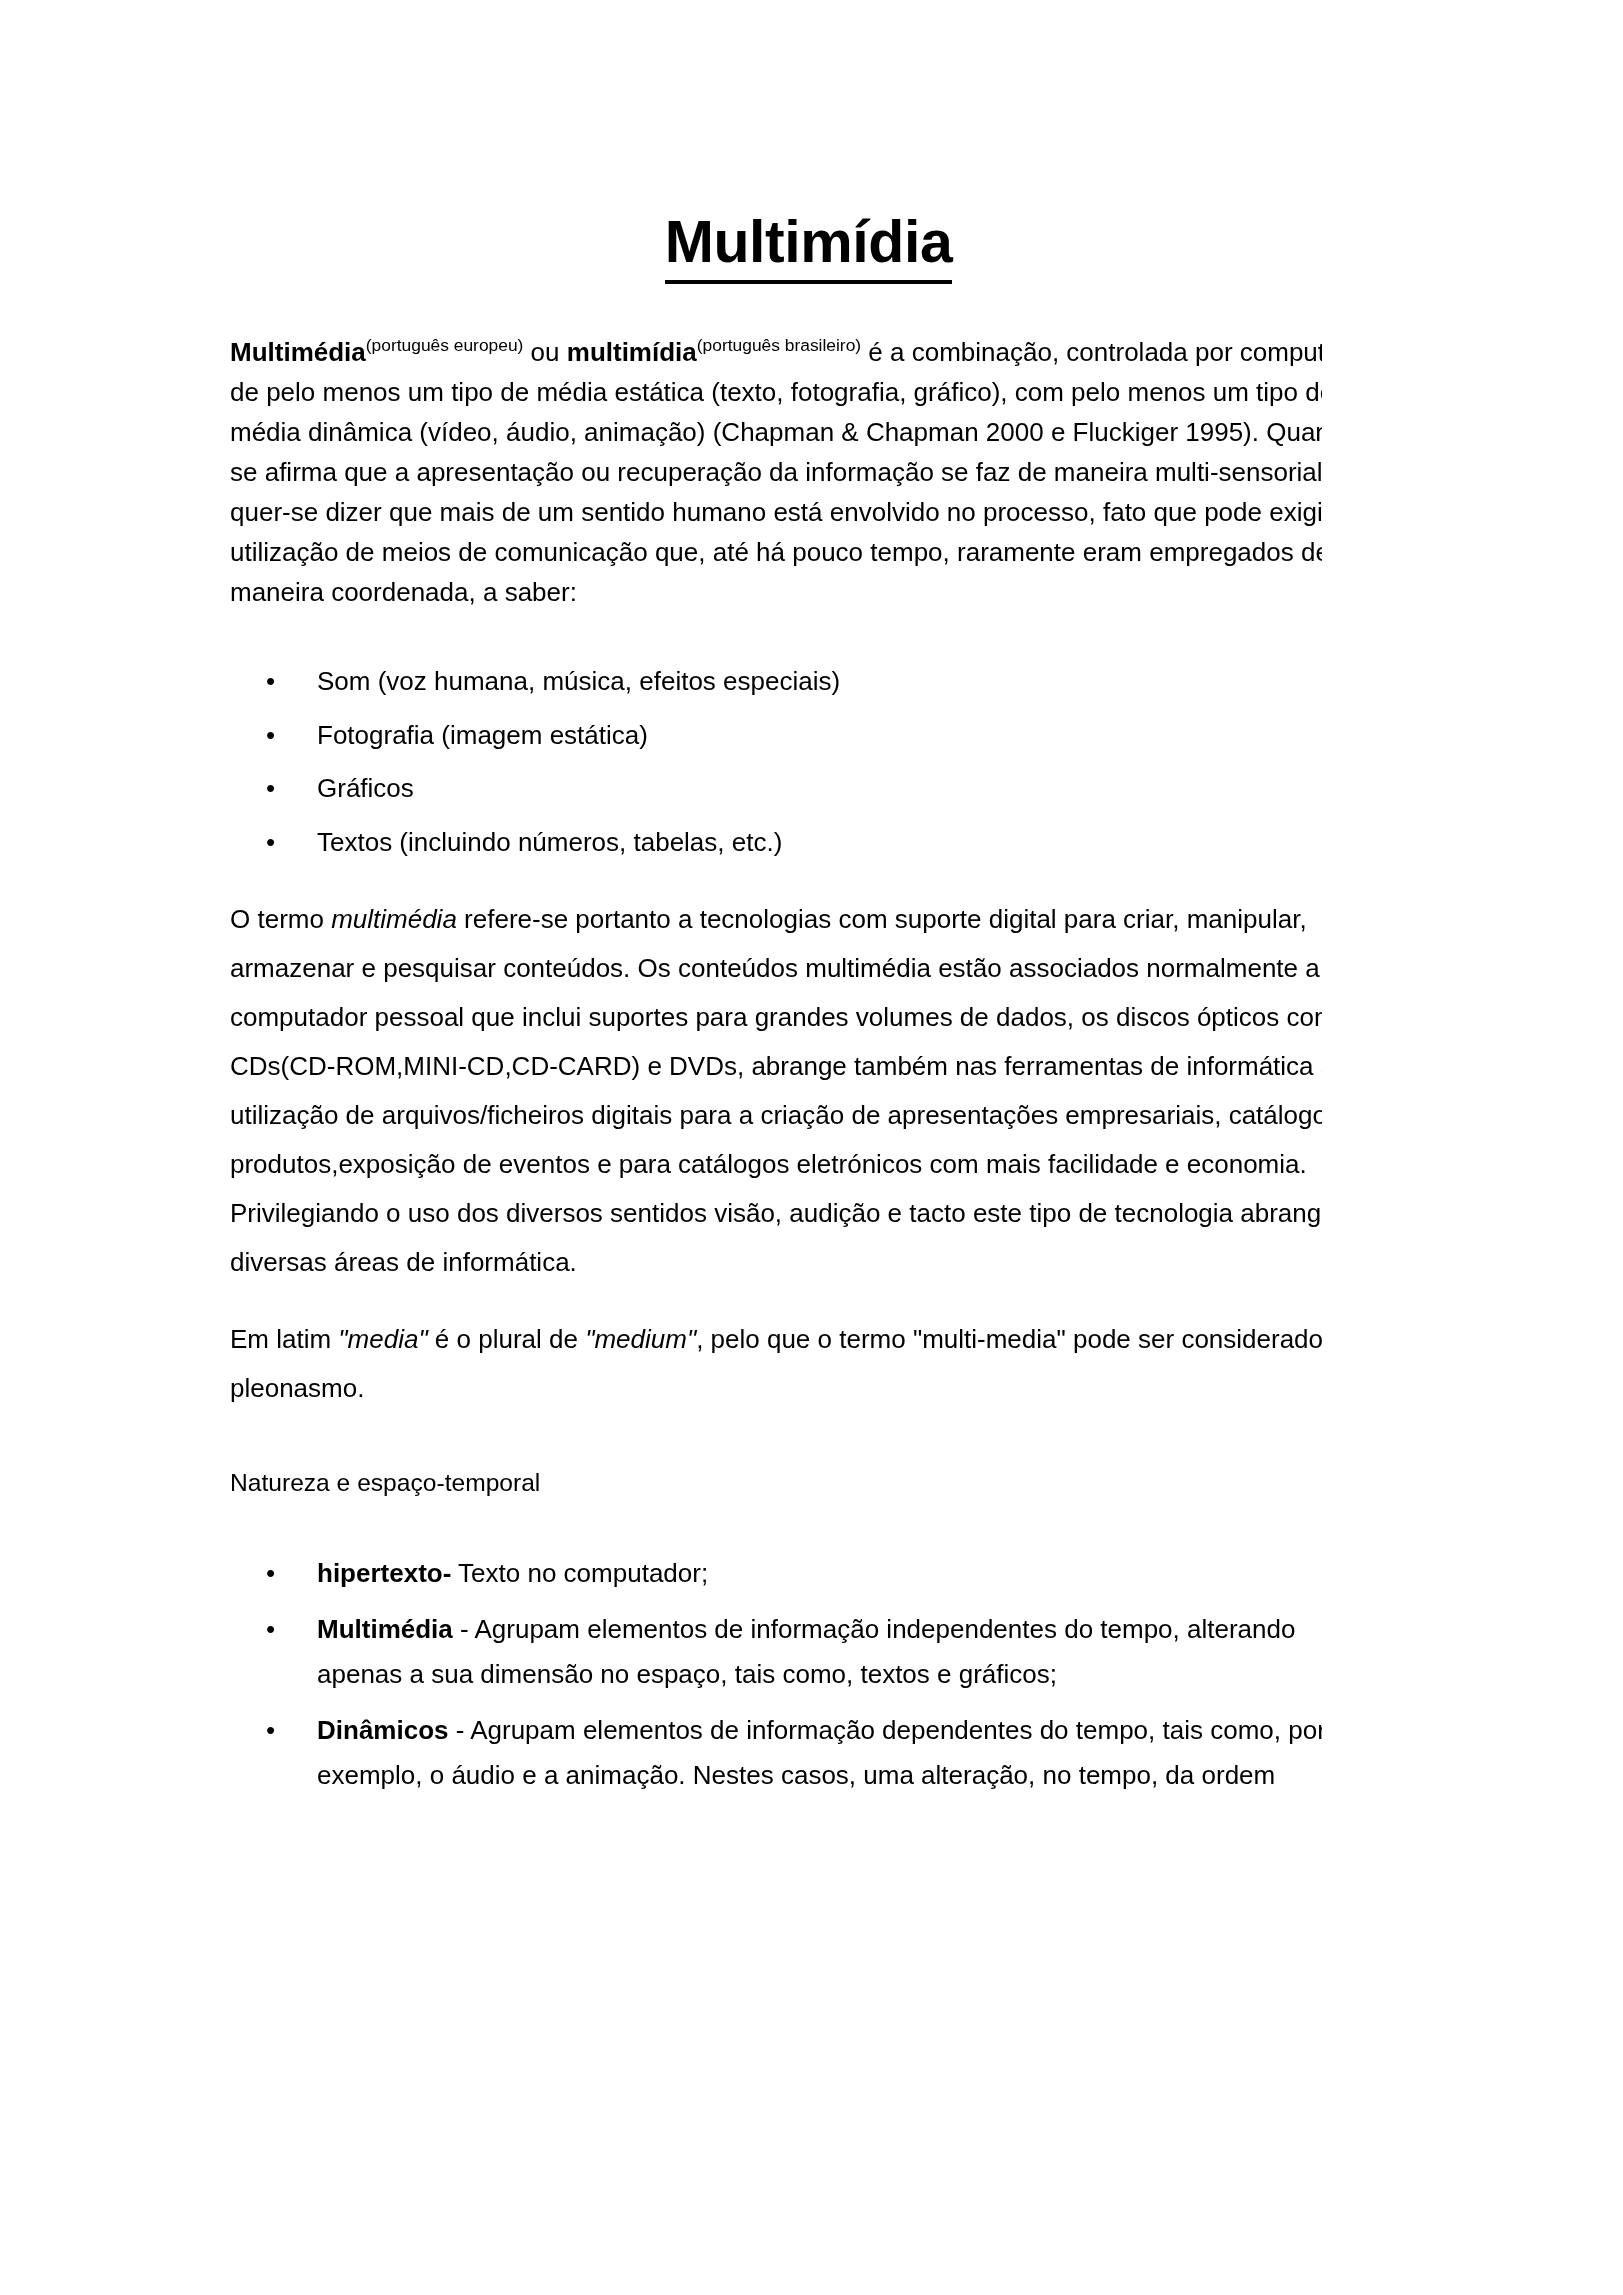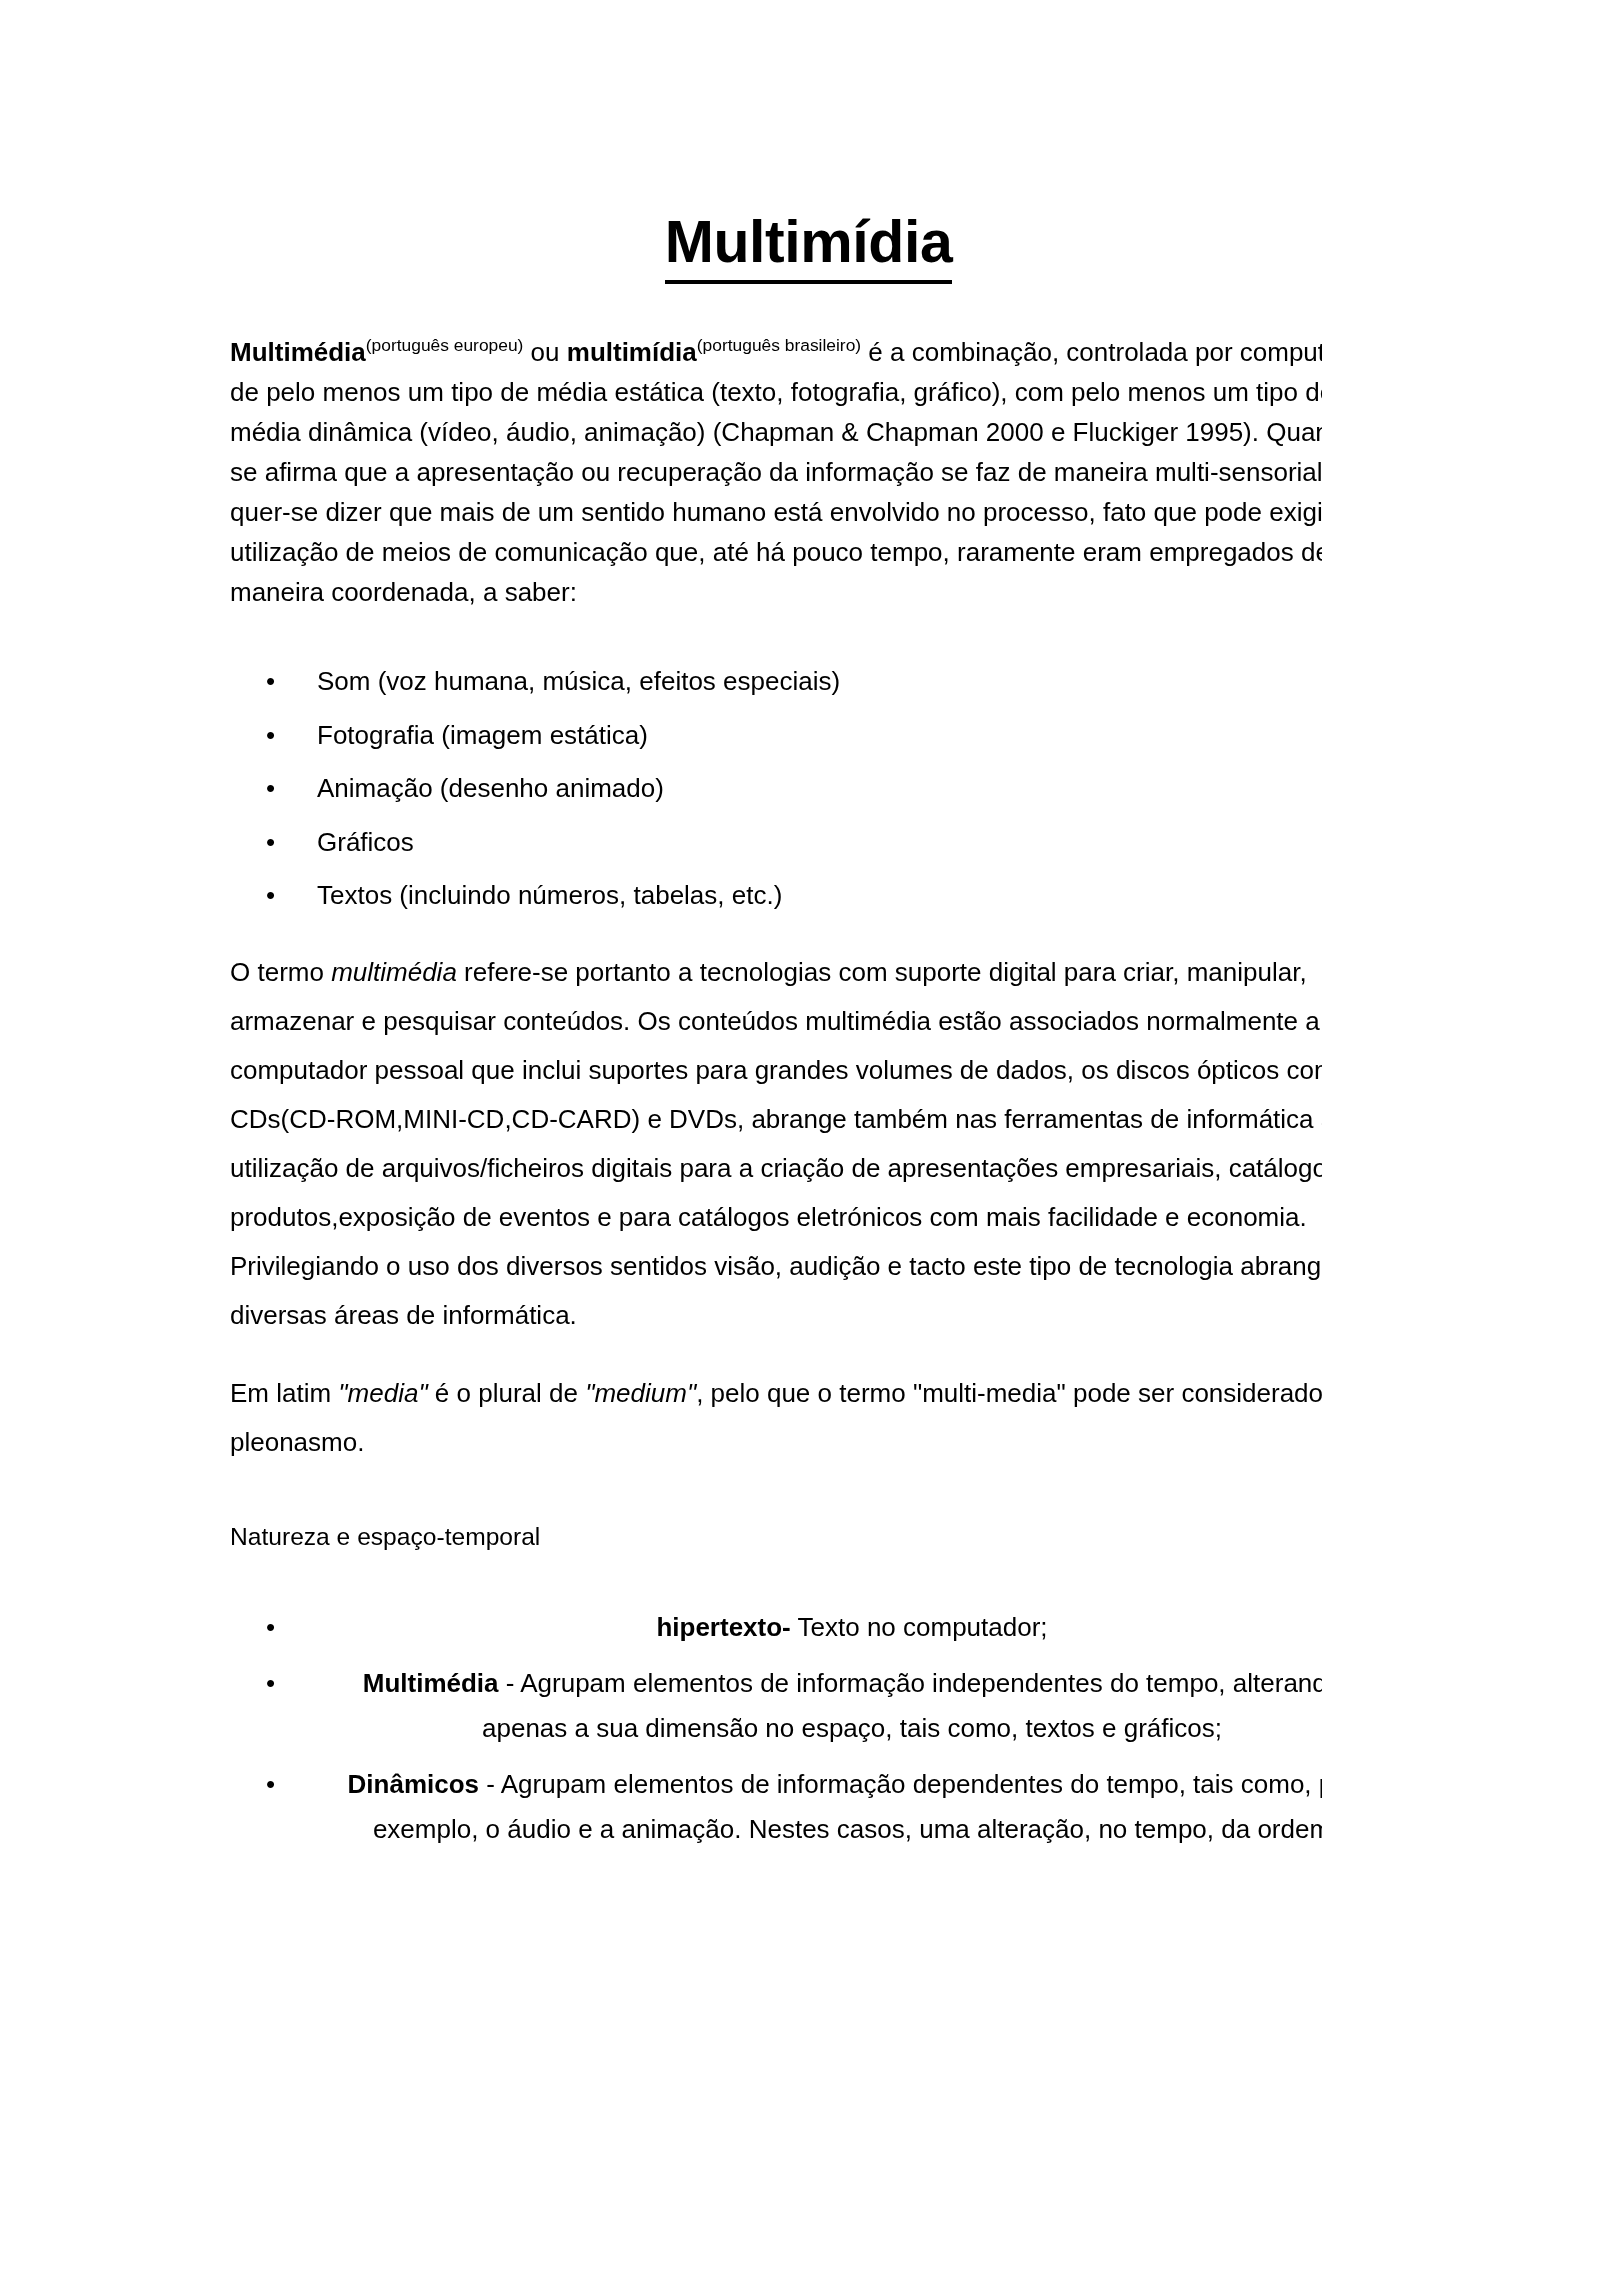--- a/index.html
+++ b/index.html
@@ -117,40 +117,38 @@
   ul.bullets li::before {
     content: "\2022";
     position: absolute;
     left: 36px;
     top: 0;
     font-size: 26px;
     line-height: 40px;
   }
   ul.bullets.second li {
     line-height: 45px;
-    text-align: center;
   }
   ul.bullets.second li::before {
     line-height: 45px;
   }
 </style>
 </head>
 <body>
 
 <div class="page">
   <div class="content">
 
     <h1 class="doc-title"><span class="u">Multimídia</span></h1>
 
     <p class="para lead"><b>Multimédia</b><span class="sup">(português europeu)</span><span> ou </span><b>multimídia</b><span class="sup">(português brasileiro)</span><span> é a combinação, controlada por computador, de pelo menos um tipo de média estática (texto, fotografia, gráfico), com pelo menos um tipo de média dinâmica (vídeo, áudio, animação) (Chapman &amp; Chapman 2000 e Fluckiger 1995). Quando se afirma que a apresentação ou recuperação da informação se faz de maneira multi-sensorial, quer-se dizer que mais de um sentido humano está envolvido no processo, fato que pode exigir a utilização de meios de comunicação que, até há pouco tempo, raramente eram empregados de maneira coordenada, a saber:</span></p>
 
     <ul class="bullets first">
       <li><span>Som (voz humana, música, efeitos especiais)</span></li>
       <li><span>Fotografia (imagem estática)</span></li>
-      <li><span>Animação (desenho animado)</span></li>
       <li><span>Gráficos</span></li>
       <li><span>Textos (incluindo números, tabelas, etc.)</span></li>
     </ul>
 
     <p class="para loose spaced-top"><span>O termo </span><i>multimédia</i><span> refere-se portanto a tecnologias com suporte digital para criar, manipular, armazenar e pesquisar conteúdos. Os conteúdos multimédia estão associados normalmente a um computador pessoal que inclui suportes para grandes volumes de dados, os discos ópticos como os CDs(CD-ROM,MINI-CD,CD-CARD) e DVDs, abrange também nas ferramentas de informática a utilização de arquivos/ficheiros digitais para a criação de apresentações empresariais, catálogos de produtos,exposição de eventos e para catálogos eletrónicos com mais facilidade e economia. Privilegiando o uso dos diversos sentidos visão, audição e tacto este tipo de tecnologia abrange diversas áreas de informática.</span></p>
 
     <p class="para loose gap-top"><span>Em latim </span><i>"media"</i><span> é o plural de </span><i>"medium"</i><span>, pelo que o termo "multi-media" pode ser considerado um pleonasmo.</span></p>
 
 
     <p class="subheading">Natureza e espaço-temporal</p>

